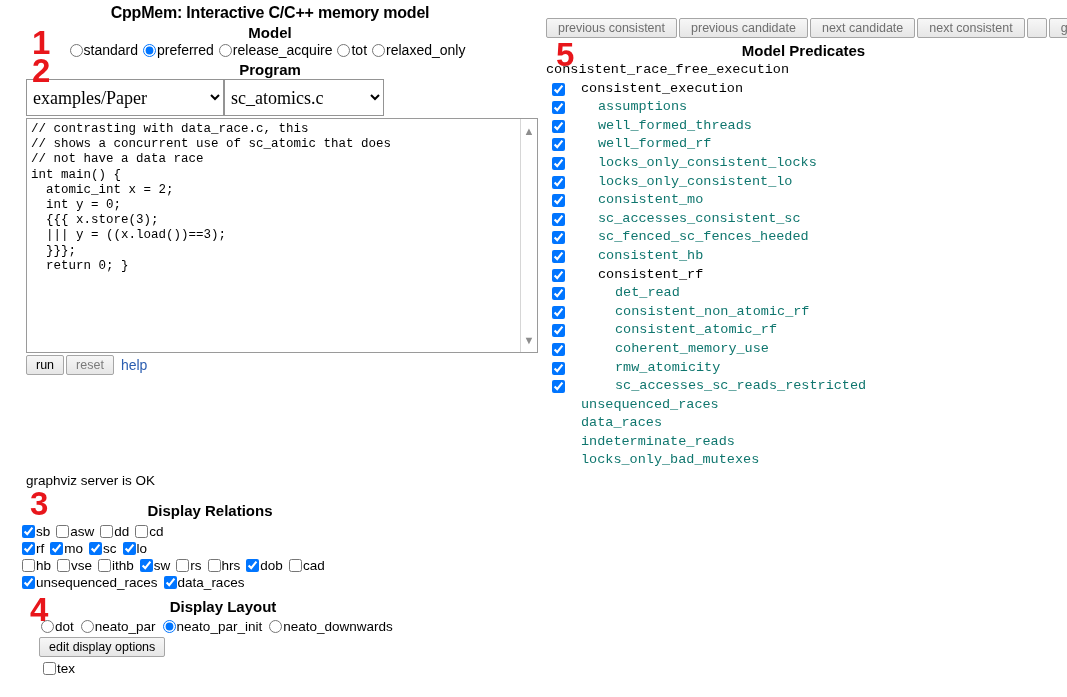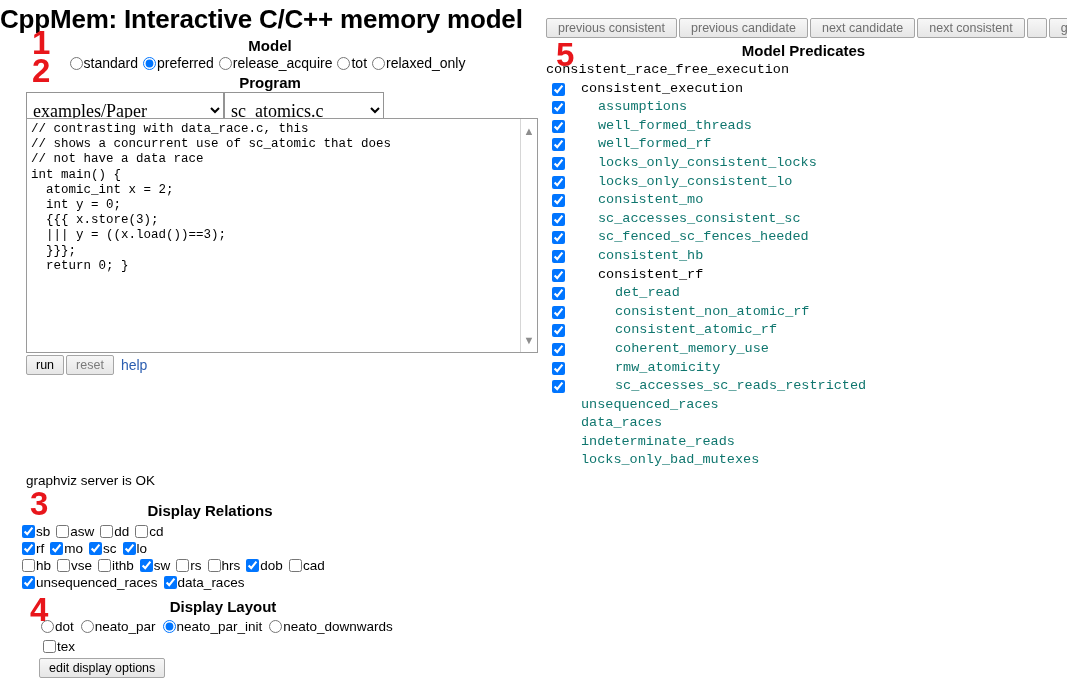--- a/index.html
+++ b/index.html
@@ -32,21 +32,22 @@
   
   #left-col {
     position: absolute;
     left: 0;
     top: 0;
     width: 540px;
     height: 697px;
   }
 
   .app-title {
-    font-size: 26px;
+    text-align: center;
+    font-size: 16px;
     font-weight: bold;
     margin: 4px 0 2px 0;
     letter-spacing: -0.2px;
   }
 
   .section-title {
     text-align: center;
     font-size: 15px;
     font-weight: bold;
     margin: 2px 0 1px 0;
@@ -333,24 +334,24 @@
         <div class="cb-row"><label><input type="checkbox" checked="" style=""><span>sb</span></label><label><input type="checkbox" style=""><span>asw</span></label><label><input type="checkbox" style=""><span>dd</span></label><label><input type="checkbox" style=""><span>cd</span></label></div>
         <div class="cb-row"><label><input type="checkbox" checked="" style=""><span>rf</span></label><label><input type="checkbox" checked="" style=""><span>mo</span></label><label><input type="checkbox" checked="" style=""><span>sc</span></label><label><input type="checkbox" checked="" style=""><span>lo</span></label></div>
         <div class="cb-row"><label><input type="checkbox" style=""><span>hb</span></label><label><input type="checkbox" style=""><span>vse</span></label><label><input type="checkbox" style=""><span>ithb</span></label><label><input type="checkbox" checked="" style=""><span>sw</span></label><label><input type="checkbox" style=""><span>rs</span></label><label><input type="checkbox" style=""><span>hrs</span></label><label><input type="checkbox" checked="" style=""><span>dob</span></label><label><input type="checkbox" style=""><span>cad</span></label></div>
         <div class="cb-row"><label><input type="checkbox" checked="" style=""><span>unsequenced_races</span></label><label><input type="checkbox" checked="" style=""><span>data_races</span></label></div>
       </div>
   </div>
 
   <div id="display-layout">
     <div class="section-title">Display Layout</div>
     <div class="layout-radio-row" id="layout-radios"><label><input type="radio" name="layout" style=""><span>dot</span></label><label><input type="radio" name="layout" style=""><span>neato_par</span></label><label><input type="radio" name="layout" checked="" style=""><span>neato_par_init</span></label><label><input type="radio" name="layout" style=""><span>neato_downwards</span></label></div>
-    <div id="tex-row"><label><input type="checkbox" style=""><span>tex</span></label></div>
     <div id="edit-options-row">
       <button class="btn">edit display options</button>
     </div>
+    <div id="tex-row"><label><input type="checkbox" style=""><span>tex</span></label></div>
   </div>
 </div>
 
 <div id="right-col">
   <div id="nav-buttons">
       <button class="btn">previous consistent</button>
       <button class="btn">previous candidate</button>
       <button class="btn">next candidate</button>
       <button class="btn">next consistent</button>
       <button class="btn blank"></button>

